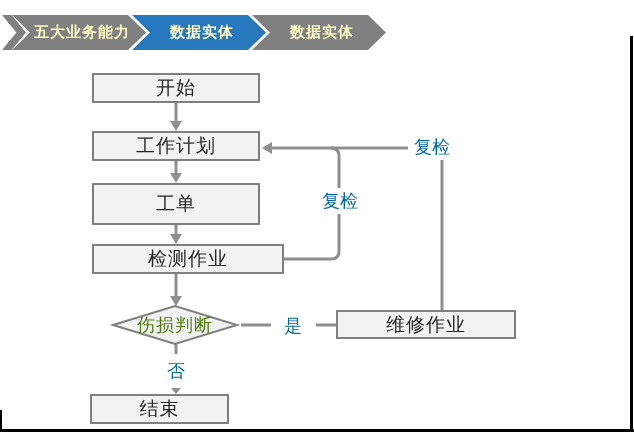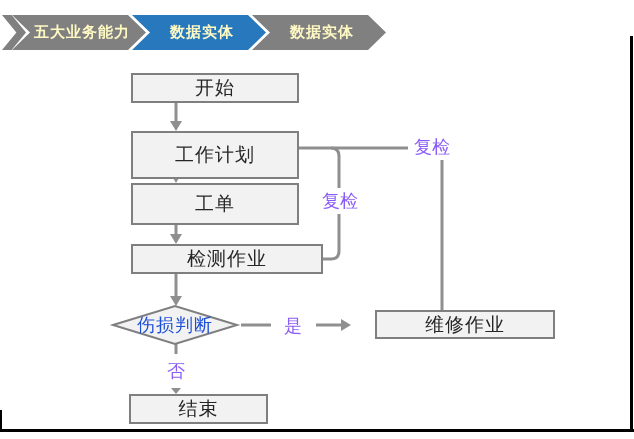--- a/index.html
+++ b/index.html
@@ -24,46 +24,46 @@
     padding-left:6px; box-sizing:border-box; cursor:default;
   }
   .nav-item:first-of-type { margin-left:-16px; }
   .nav-item.active { background:var(--nav-active); }
 
   
   .node {
     position:absolute; box-sizing:border-box;
     background:var(--node-fill); border:2px solid var(--node-border);
     display:flex; align-items:center; justify-content:center;
-    font-size:19px; color:#262626; letter-spacing:1px;margin-left:39px;
+    font-size:19px; color:#262626; letter-spacing:1px;
   }
   #node-start   { left:92px;  top:73px;  width:168px; height:30px; }
-  #node-plan    { left:92px;  top:131px; width:168px; height:48px; }
+  #node-plan    { left:92px;  top:131px; width:168px; height:30px; }
   #node-order   { left:92px;  top:183px; width:168px; height:42px; }
   #node-inspect { left:92px;  top:244px; width:192px; height:30px; }
   #node-repair  { left:336px; top:310px; width:180px; height:29px; }
   #node-end     { left:90px;  top:394px; width:139px; height:30px; }
 
   .diamond-text {
     position:absolute; left:113px; top:306px; width:124px; height:38px;
     display:flex; align-items:center; justify-content:center;
-    font-size:18px; color:#1d4ed8; letter-spacing:1px;
+    font-size:18px; color:#4d7c0f; letter-spacing:1px;
   }
 
   
   #connectors { position:absolute; left:0; top:0; width:634px; height:439px; }
   .flow-line { stroke:var(--connector); stroke-width:3; fill:none; }
   .flow-head { fill:var(--connector); stroke:none; }
   .diamond-shape { fill:var(--node-fill); stroke:var(--node-border); stroke-width:2; }
 
   
   .edge-label {
     position:absolute; transform:translate(-50%,-50%);
     background:#ffffff; padding:1px 6px;
-    font-size:18px; color:#8b5cf6; white-space:nowrap;
+    font-size:18px; color:#0369a1; white-space:nowrap;
   }
   #label-recheck-inner { left:340px; top:201px; }
   #label-recheck-outer { left:432px; top:147px; }
   #label-yes { left:293px; top:326px; }
   #label-no  { left:176px; top:371px; }
 
   
   .frame-bottom { position:absolute; left:0; top:429px; width:634px; height:3px; background:var(--frame); }
   .frame-right  { position:absolute; left:630px; top:36px; width:3px; height:396px; background:var(--frame); }
   .frame-left   { position:absolute; left:0; top:410px; width:2px; height:22px; background:var(--frame); }

